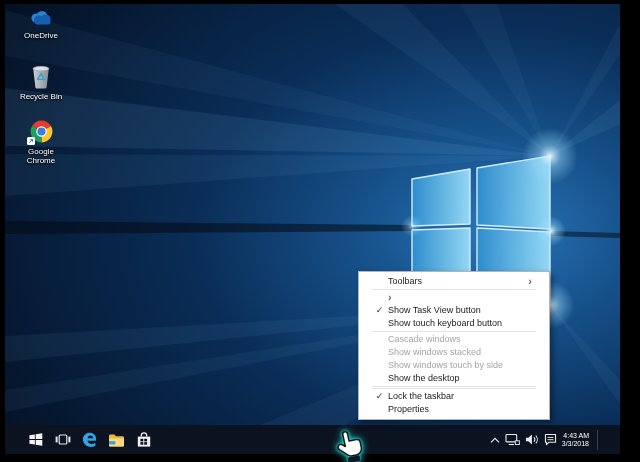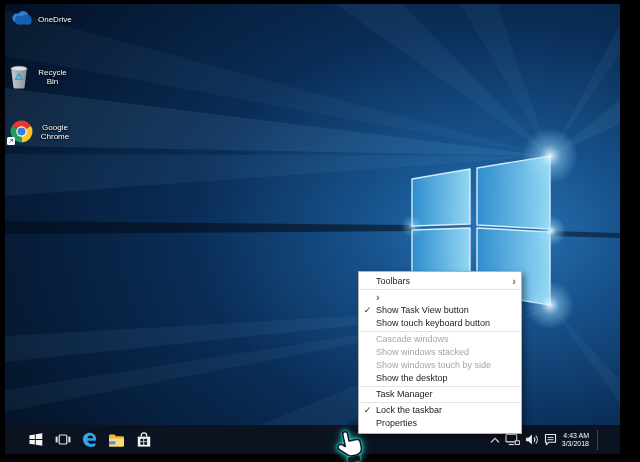--- a/index.html
+++ b/index.html
@@ -5,30 +5,30 @@
   html,body{margin:0;padding:0;}
   body{
     width:640px;height:462px;background:#000;overflow:hidden;position:relative;
     font-family:"Liberation Sans", sans-serif;
     -webkit-font-smoothing:antialiased;
   }
   .screen{position:absolute;left:5px;top:4px;width:615px;height:450px;background:#04101f;overflow:hidden;}
   .wallpaper{position:absolute;left:0;top:0;width:615px;height:421px;display:block;}
 
   
-  .desktop-icon{position:absolute;left:4px;width:64px;display:flex;flex-direction:row;align-items:center;gap:3px;cursor:default;}
+  .desktop-icon{position:absolute;left:4px;width:64px;display:flex;flex-direction:column;align-items:center;gap:3px;cursor:default;}
   .desktop-icon .dicon{display:flex;align-items:center;justify-content:center;position:relative;}
   .desktop-icon .label{font-size:8px;line-height:9px;color:#fff;text-align:center;max-width:56px;
     text-shadow:0 1px 2px rgba(0,0,0,.95),0 0 2px rgba(0,0,0,.8);}
   .shortcut-badge{position:absolute;left:-2px;bottom:-1px;width:8px;height:8px;background:#fff;border-radius:1.5px;
     display:flex;align-items:center;justify-content:center;}
 
   
-  .menu{position:absolute;left:353px;top:267px;width:164px;box-sizing:border-box;background:#fff;
-    border:1px solid #b3b3b3;box-shadow:3px 3px 6px rgba(0,0,0,.4);padding:3px 0;z-index:20;}
+  .menu{position:absolute;left:353px;top:267px;width:192px;box-sizing:border-box;background:#fff;
+    border:1px solid #b3b3b3;box-shadow:3px 3px 6px rgba(0,0,0,.4);padding:3px 12px;z-index:20;}
   .menu-item{display:flex;align-items:center;height:13px;font-size:9px;line-height:13px;color:#1b1b1b;padding-right:5px;}
   .menu-item.disabled{color:#a5a5a5;align-items:center;}
   .menu-item .chk{width:17px;flex:none;text-align:center;font-size:9px;color:#2b2b2b;}
   .menu-item .lbl{flex:1;white-space:nowrap;overflow:hidden;}
   .menu-item .arr{flex:none;font-size:11px;line-height:13px;color:#8c5064;font-weight:bold;}
   .menu-sep{height:1px;background:#e3e3e3;margin:1px 1px;}
 
   
   .taskbar{position:absolute;left:0;top:421px;width:615px;height:29px;background:#0c1320;z-index:10;}
   .tb-left{position:absolute;left:17px;top:0;height:29px;display:flex;}
@@ -181,24 +181,20 @@
       </div>
       <div class="menu-item disabled">
         <span class="chk"></span>
         <span class="lbl">Show windows touch by side</span>
       </div>
       <div class="menu-item">
         <span class="chk"></span>
         <span class="lbl">Show the desktop</span>
       </div>
       <div class="menu-sep"></div>
-      <div class="menu-item">
-        <span class="chk"></span>
-        <span class="lbl">Task Manager</span>
-      </div>
       <div class="menu-sep"></div>
       <div class="menu-item">
         <span class="chk">✓</span>
         <span class="lbl">Lock the taskbar</span>
       </div>
       <div class="menu-item">
         <span class="chk"></span>
         <span class="lbl">Properties</span>
       </div>
     </div>

